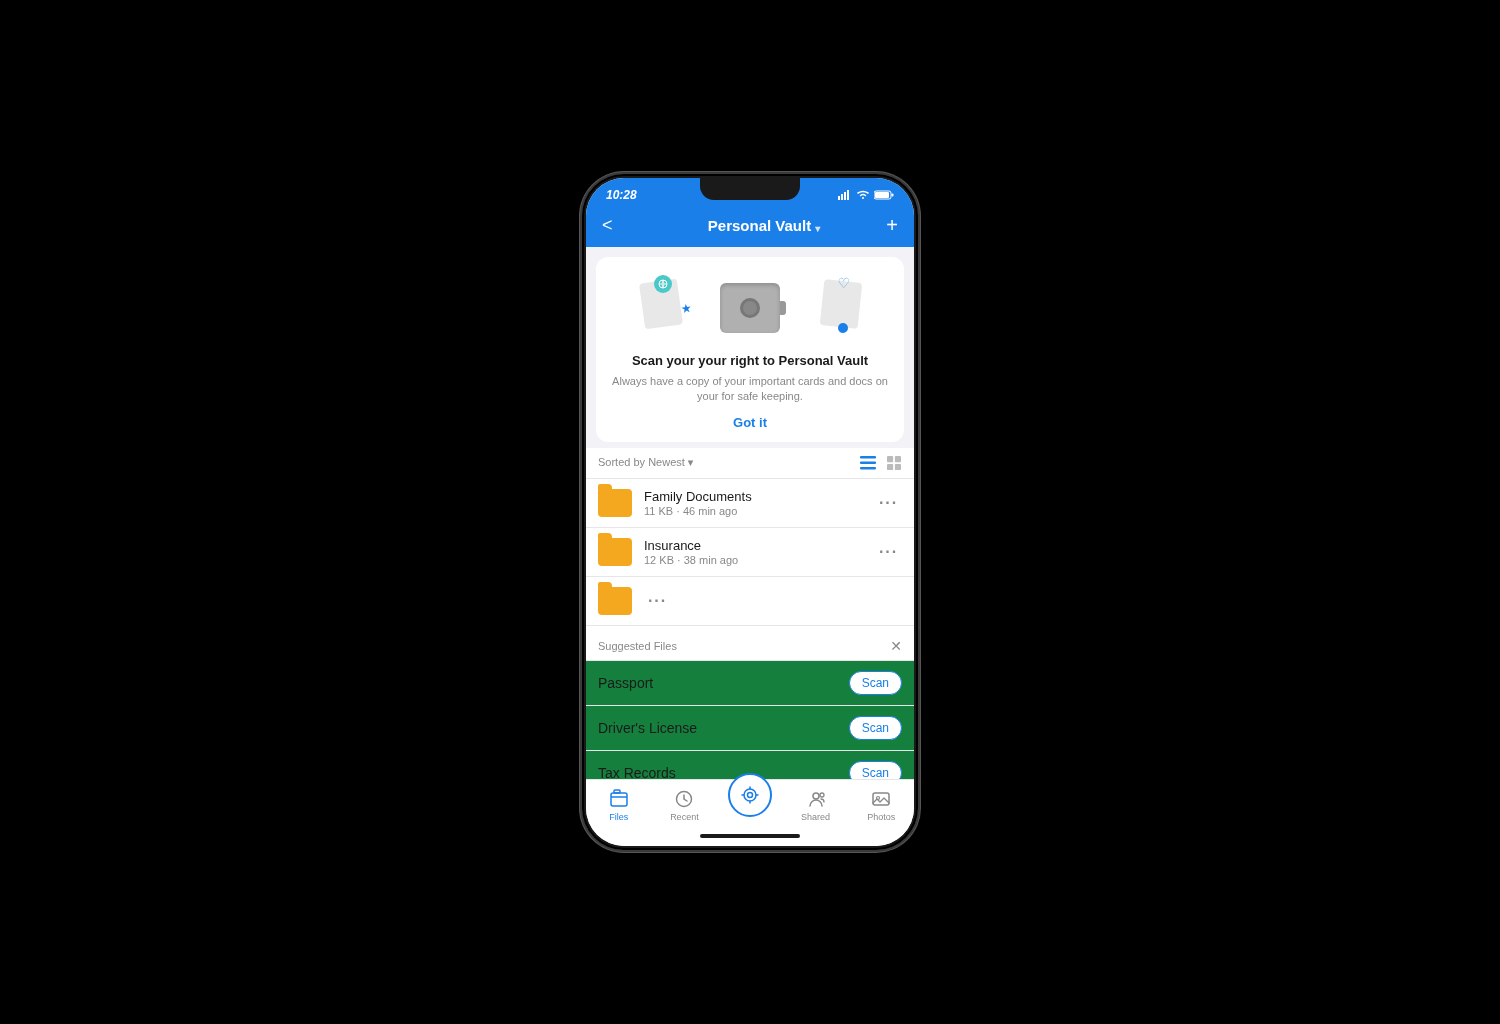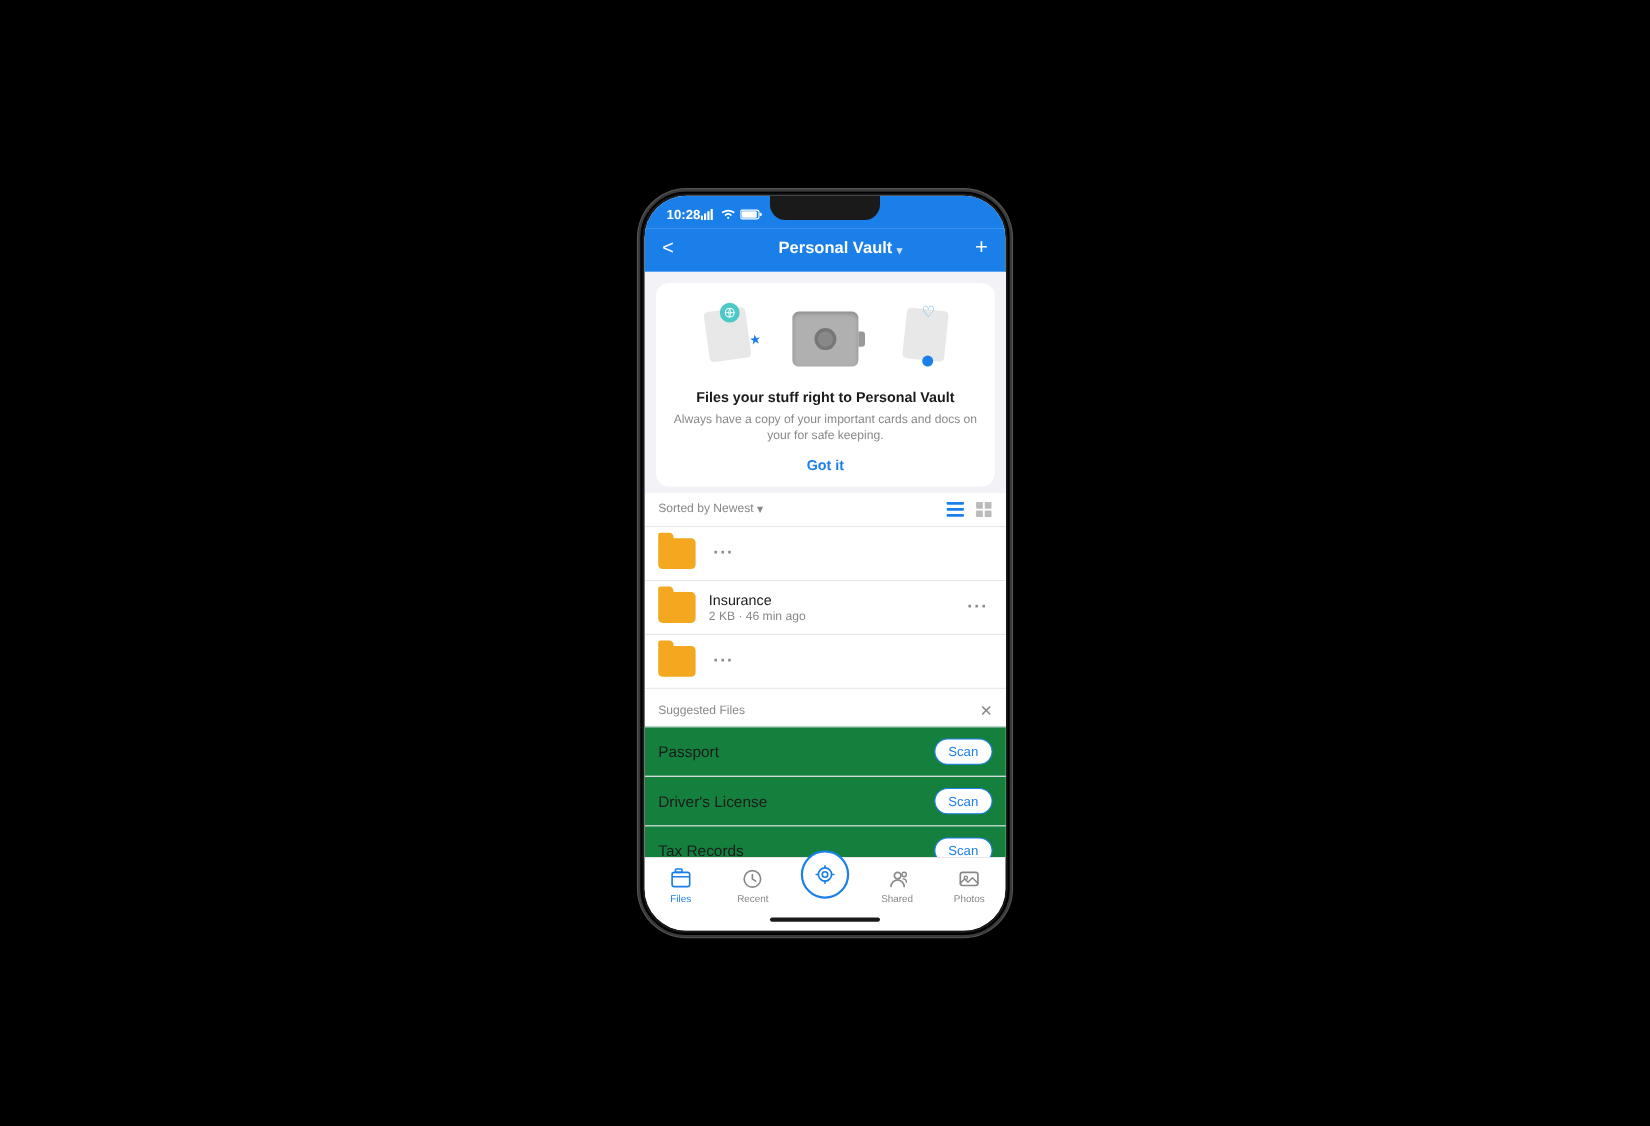--- a/index.html
+++ b/index.html
@@ -51,22 +51,24 @@
       overflow: hidden;
       display: flex;
       flex-direction: column;
       margin: 4px;
     }
     
     .status-bar {
       background: #1a7fe8;
       padding: 10px 20px 6px;
       display: flex;
+      justify-content: space-between;
       align-items: center;
       flex-shrink: 0;
+      font-style: italic;
     }
     .status-time {
       color: #fff;
       font-size: 12px;
       font-weight: 700;
     }
     .status-icons {
       display: flex;
       align-items: center;
       gap: 4px;
@@ -475,21 +477,21 @@
           <div class="globe-icon">
             <svg width="10" height="10" viewBox="0 0 10 10">
               <circle cx="5" cy="5" r="4" stroke="white" stroke-width="1" fill="none"></circle>
               <path d="M5 1 Q7 5 5 9 Q3 5 5 1" stroke="white" stroke-width="0.8" fill="none"></path>
               <path d="M1 5 L9 5" stroke="white" stroke-width="0.8"></path>
             </svg>
           </div>
           <span class="heart-icon">♡</span>
           <div class="dot-icon"></div>
         </div>
-        <div class="promo-title">Files your stuff right to Personal Vault</div>
+        <div class="promo-title">Scan your your right to Personal Vault</div>
         <div class="promo-desc">Always have a copy of your important cards and docs on your for safe keeping.</div>
         <div class="promo-link">Got it</div>
       </div>
 
       <div class="sort-bar">
         <div class="sort-label">
           <span>Sorted by Newest</span>
           <span>▾</span>
         </div>
         <div class="sort-icons">
@@ -503,27 +505,31 @@
             <rect x="9" y="0" width="7" height="7" rx="1"></rect>
             <rect x="0" y="9" width="7" height="7" rx="1"></rect>
             <rect x="9" y="9" width="7" height="7" rx="1"></rect>
           </svg>
         </div>
       </div>
 
       <div class="file-list">
         <div class="file-item">
           <div class="folder-icon"></div>
+          <div class="file-info">
+            <div class="file-name">Family Documents</div>
+            <div class="file-meta">11 KB · 46 min ago</div>
+          </div>
           <div class="file-more">···</div>
         </div>
         <div class="file-item">
           <div class="folder-icon"></div>
           <div class="file-info">
             <div class="file-name">Insurance</div>
-            <div class="file-meta">2 KB · 46 min ago</div>
+            <div class="file-meta">12 KB · 38 min ago</div>
           </div>
           <div class="file-more">···</div>
         </div>
         <div class="file-item">
           <div class="folder-icon"></div>
           <div class="file-more">···</div>
         </div>
       </div>
 
       <div class="suggested-header">

